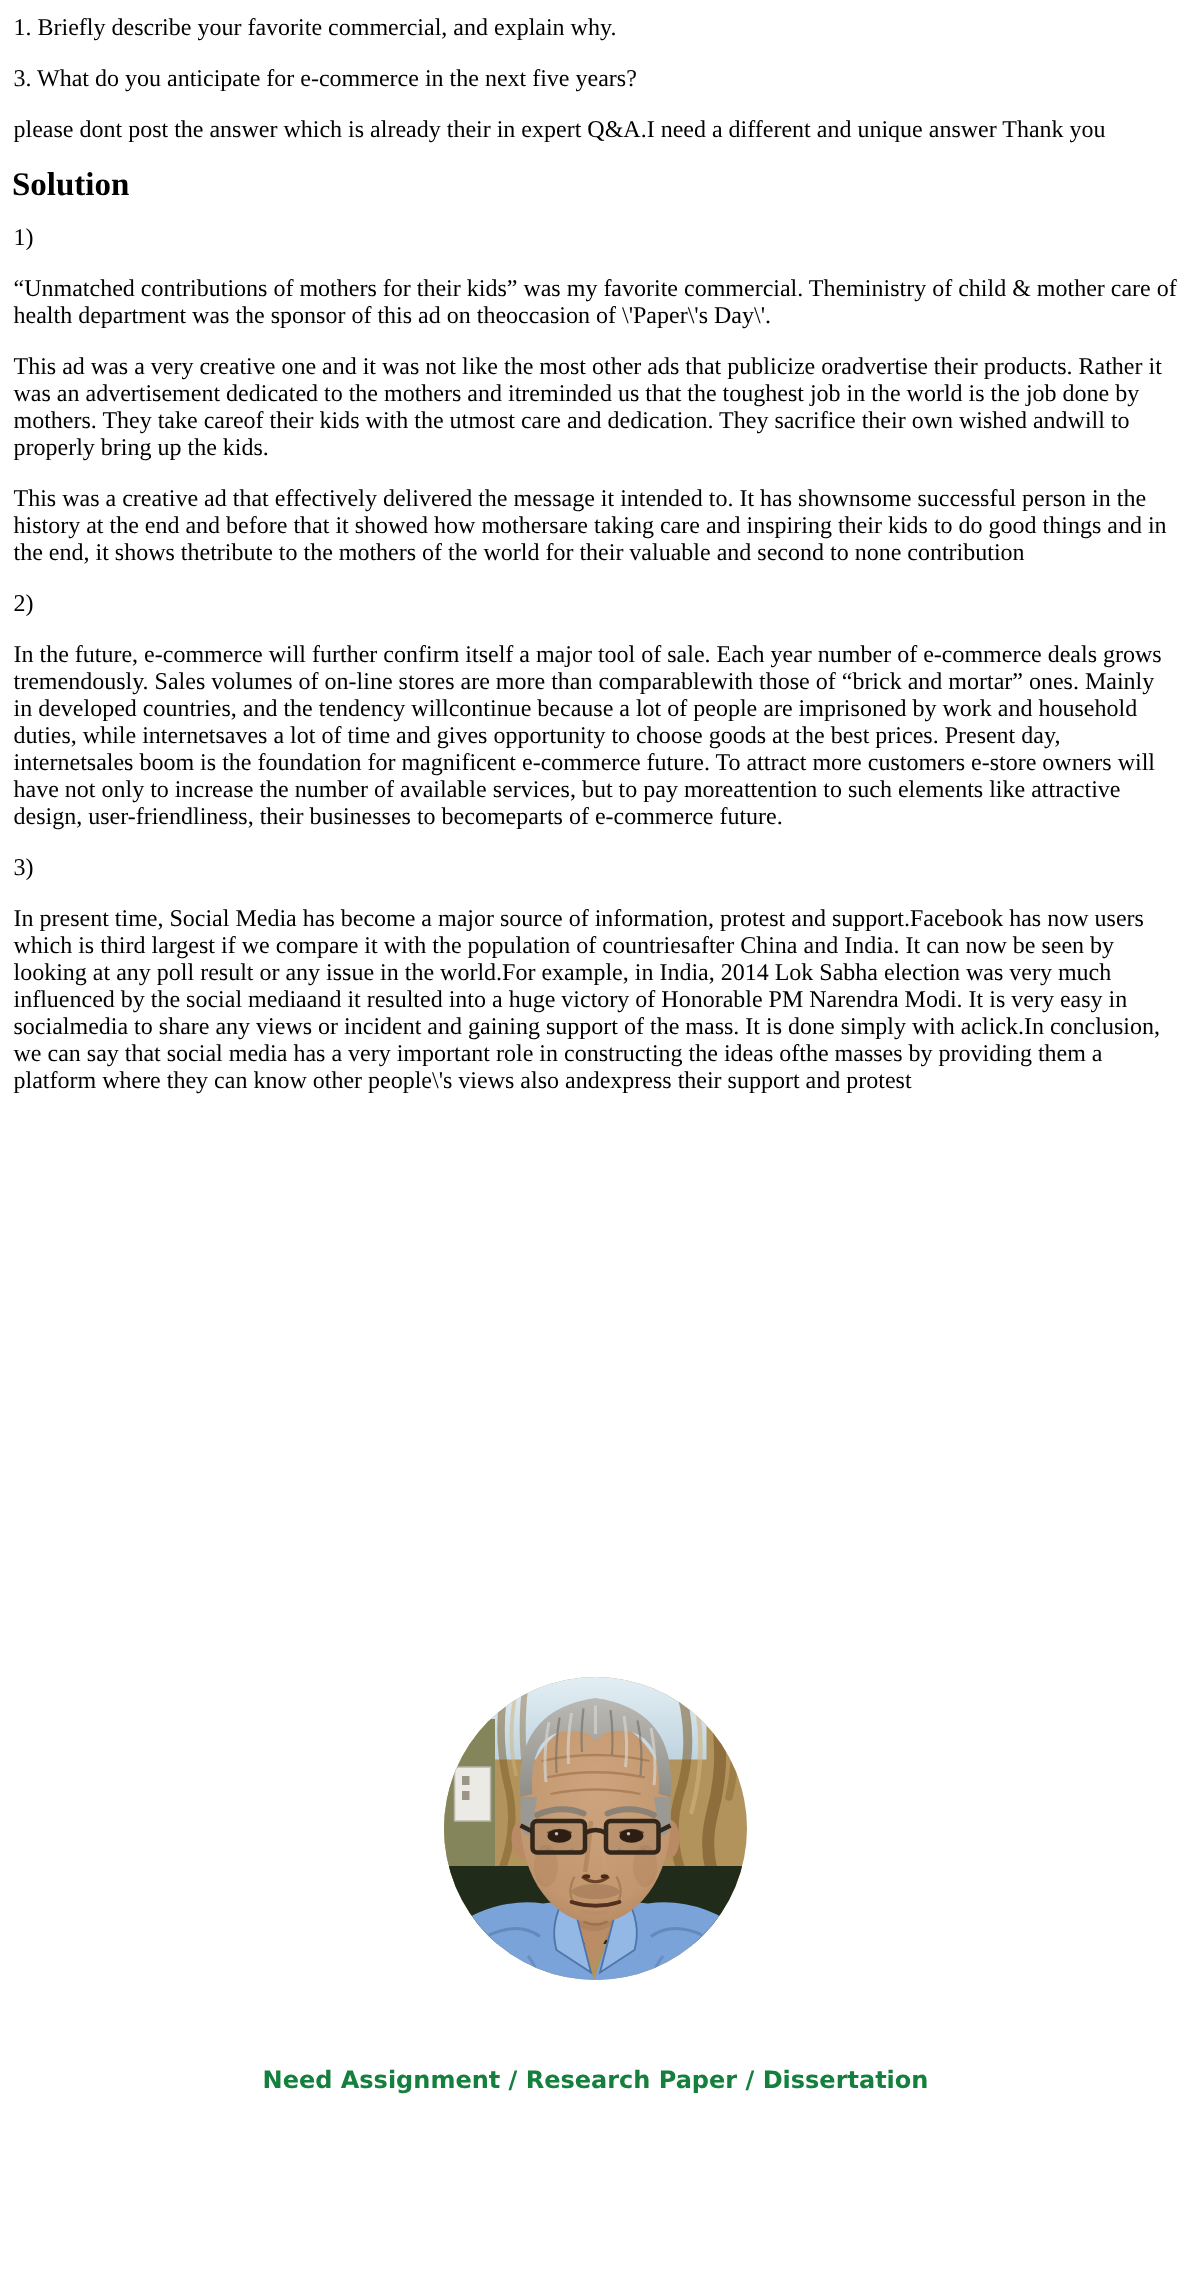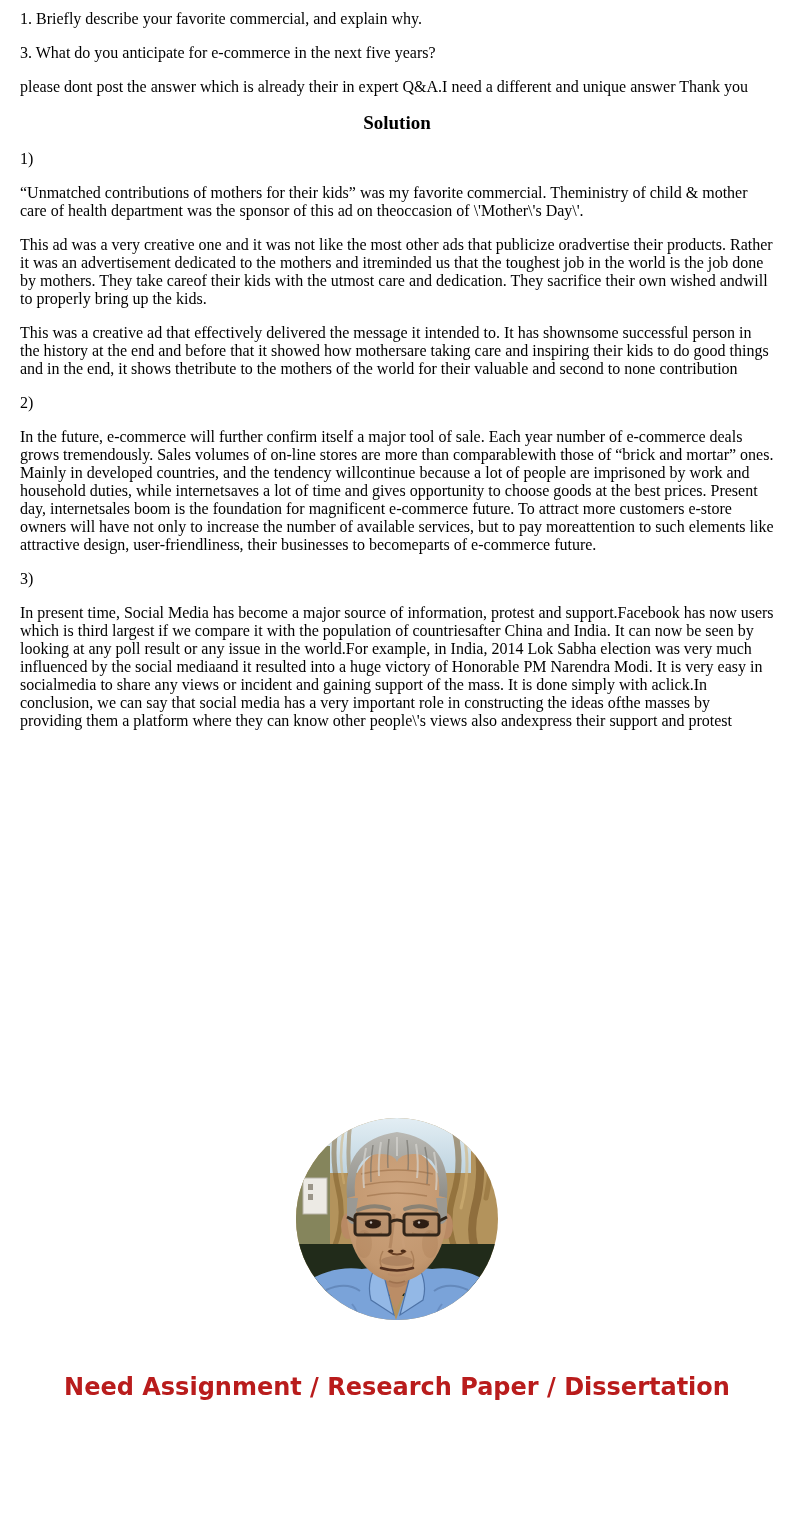--- a/index.html
+++ b/index.html
@@ -7,58 +7,57 @@
     width: 794px;
     min-height: 1523px;
     box-sizing: border-box;
     padding: 8px;
     background: #ffffff;
     color: #000000;
     font-family: "Liberation Serif", "DejaVu Serif", serif;
     font-size: 16px;
     line-height: 18px;
   }
-  .doc p { margin: 16px 12px; }
+  .doc p { margin: 16px 1px; }
   .doc p:first-child { margin-top: 2px; }
   .doc h3 {
-    font-size: 19px;
+    font-size: 22px;
     line-height: 22px;
     margin: 16px 0;
     font-weight: bold;
-    text-align: center;
   }
   b { font-weight: normal; }
   .avatar-wrap {
     margin-top: 388px;
     display: flex;
     justify-content: center;
   }
   .avatar-wrap svg { display: block; }
   .footer {
     margin-top: 52px;
     text-align: center;
     font-family: "DejaVu Sans", "Liberation Sans", sans-serif;
     font-weight: bold;
-    font-size: 24px;
+    font-size: 16px;
     line-height: 30px;
-    color: #b91c1c;
+    color: #15803d;
   }
 </style>
 </head>
 <body>
 
 <div class="doc">
   <p>1. Briefly describe your favorite commercial, and explain why.</p>
   <p>3. What do you anticipate for e-commerce in the next five years?</p>
   <p>please dont post the answer which is already their in expert Q&amp;A.I need a different and unique answer Thank you</p>
 
   <h3>Solution</h3>
 
   <p>1)</p>
-  <p><b>“Unmatched contributions of mothers for their kids”</b><span> was my favorite commercial. Theministry of child &amp; mother care of health department was the sponsor of this ad on theoccasion of \'</span><b>Mother\'s Day</b><span>\'.</span></p>
+  <p><b>“Unmatched contributions of mothers for their kids”</b><span> was my favorite commercial. Theministry of child &amp; mother care of health department was the sponsor of this ad on theoccasion of \'</span><b>Paper\'s Day</b><span>\'.</span></p>
   <p>This ad was a very creative one and it was not like the most other ads that publicize oradvertise their products. Rather it was an advertisement dedicated to the mothers and itreminded us that the toughest job in the world is the job done by mothers. They take careof their kids with the utmost care and dedication. They sacrifice their own wished andwill to properly bring up the kids.</p>
   <p>This was a creative ad that effectively delivered the message it intended to. It has shownsome successful person in the history at the end and before that it showed how mothersare taking care and inspiring their kids to do good things and in the end, it shows thetribute to the mothers of the world for their valuable and second to none contribution</p>
 
   <p>2)</p>
   <p>In the future, e-commerce will further confirm itself a major tool of sale. Each year number of e-commerce deals grows tremendously. Sales volumes of on-line stores are more than comparablewith those of “brick and mortar” ones. Mainly in developed countries, and the tendency willcontinue because a lot of people are imprisoned by work and household duties, while internetsaves a lot of time and gives opportunity to choose goods at the best prices. Present day, internetsales boom is the foundation for magnificent e-commerce future. To attract more customers e-store owners will have not only to increase the number of available services, but to pay moreattention to such elements like attractive design, user-friendliness, their businesses to becomeparts of e-commerce future.</p>
 
   <p>3)</p>
   <p>In present time, Social Media has become a major source of information, protest and support.Facebook has now users which is third largest if we compare it with the population of countriesafter China and India. It can now be seen by looking at any poll result or any issue in the world.For example, in India, 2014 Lok Sabha election was very much influenced by the social mediaand it resulted into a huge victory of Honorable PM Narendra Modi. It is very easy in socialmedia to share any views or incident and gaining support of the mass. It is done simply with aclick.In conclusion, we can say that social media has a very important role in constructing the ideas ofthe masses by providing them a platform where they can know other people\'s views also andexpress their support and protest</p>
 </div>
 

